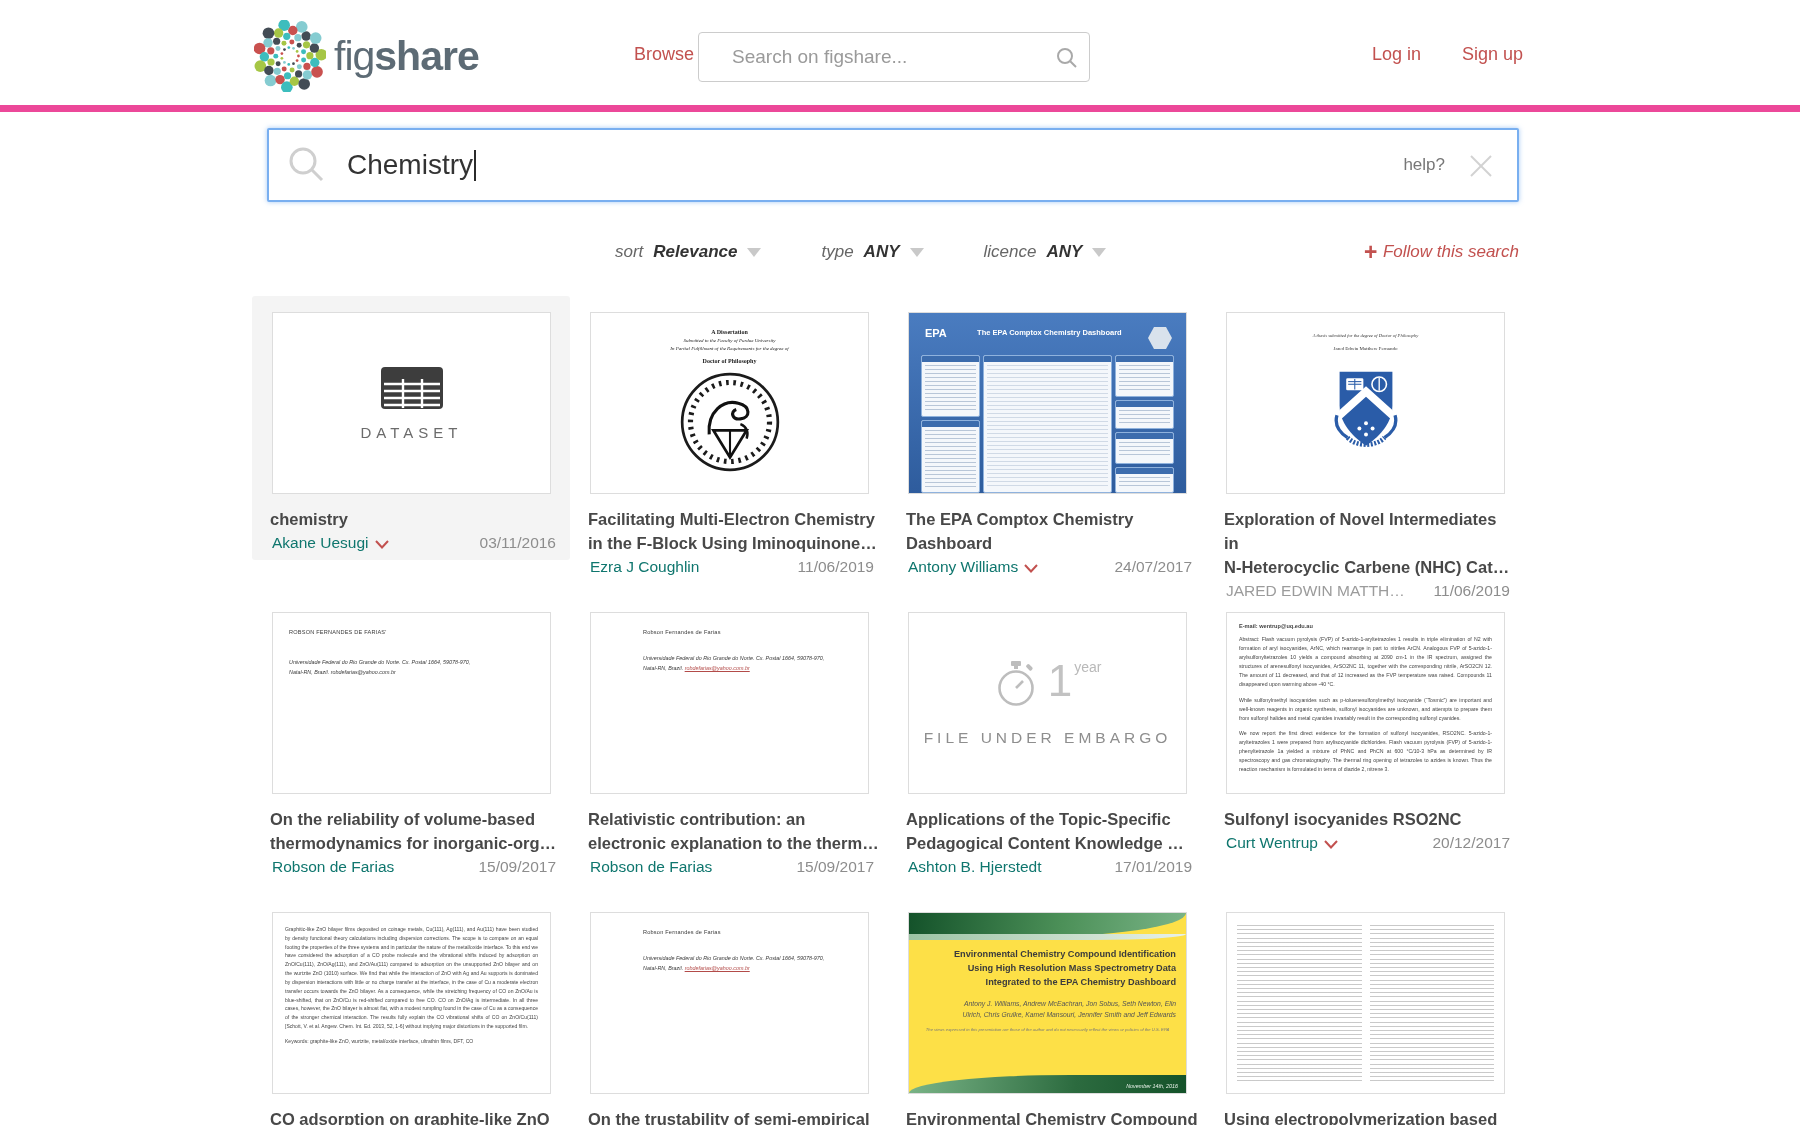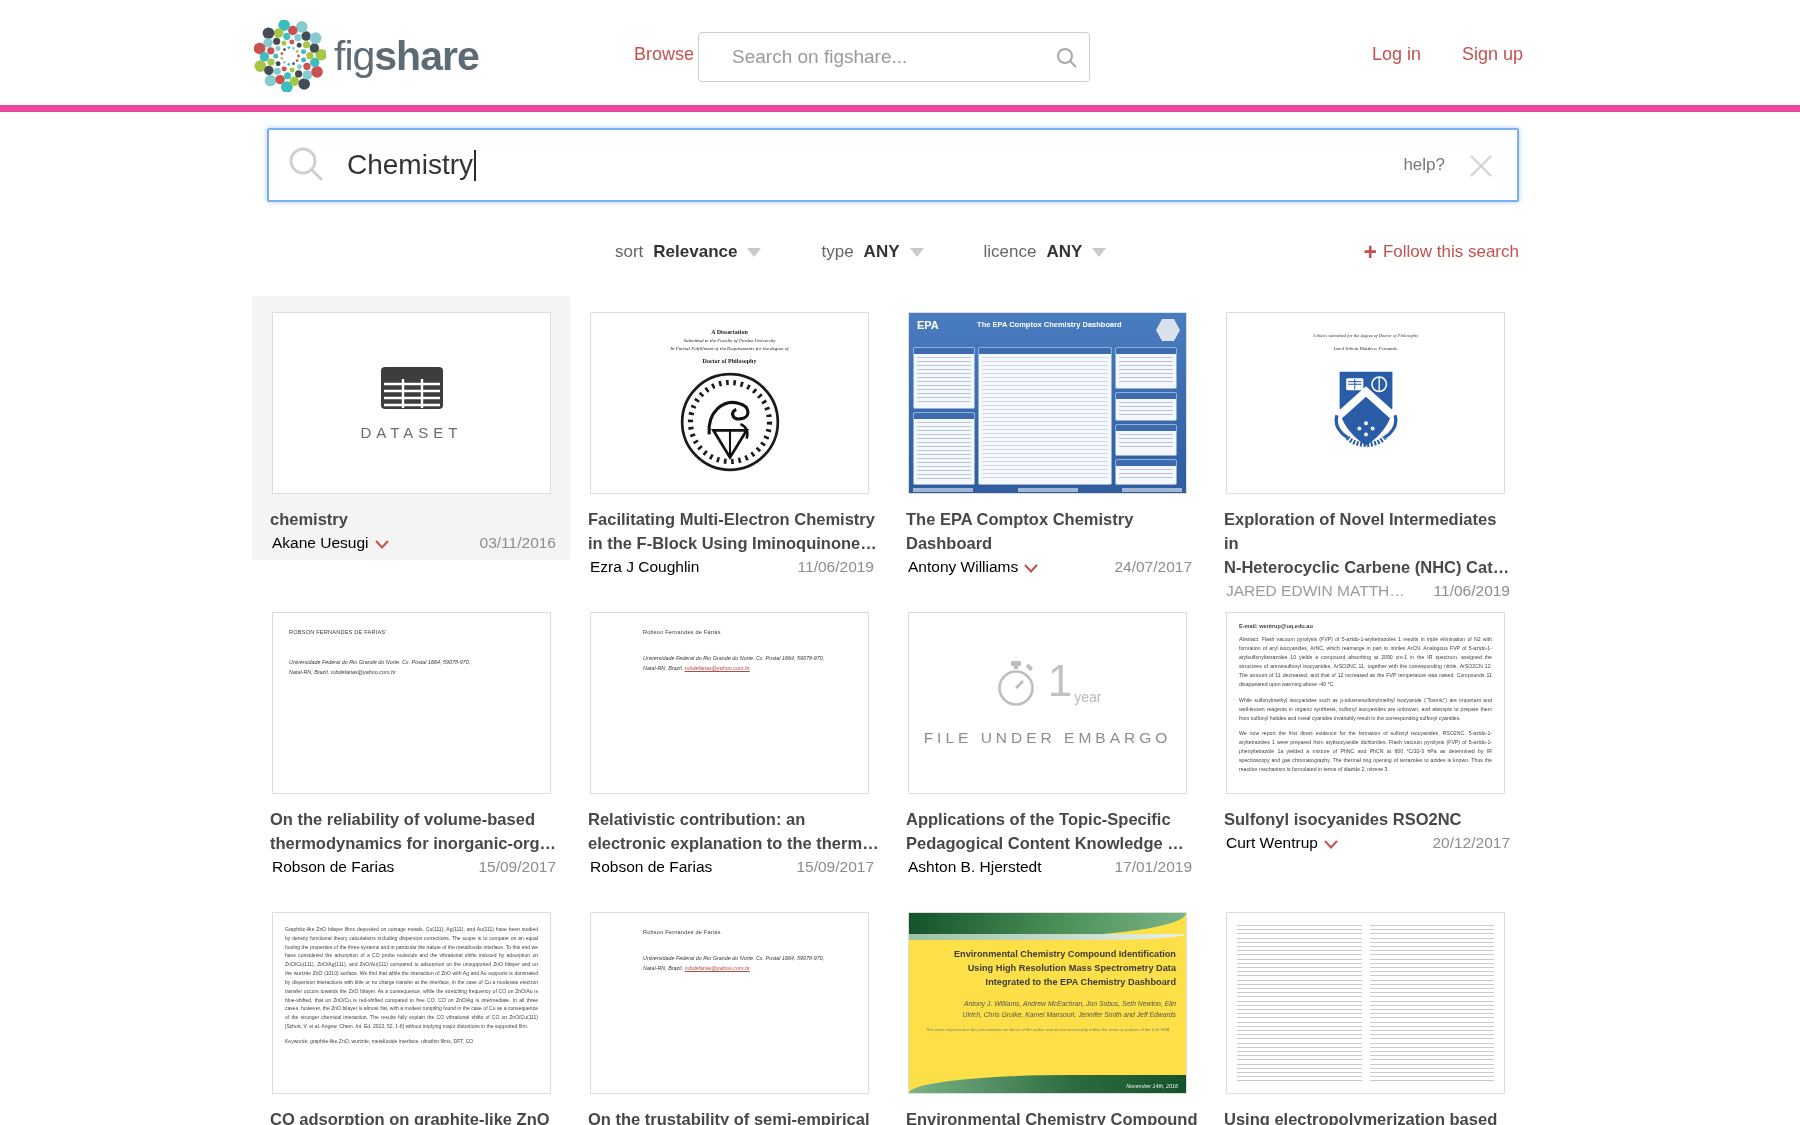--- a/index.html
+++ b/index.html
@@ -30,54 +30,54 @@
   .bigsearch .bmag { margin:0 20px 0 18px; flex:none; }
   .bquery { font-size:28px; color:#333; }
   .caret { display:inline-block; width:2px; height:31px; background:#2b2b2b; vertical-align:-6px;
     margin-left:1px; animation:blink 1s steps(1) infinite; }
   @keyframes blink { 50% { opacity:0; } }
   .bhelp { position:absolute; right:72px; top:25px; font-size:17px; color:#777; cursor:pointer; }
   .bclose { position:absolute; right:22px; top:22px; cursor:pointer; }
 
   
   .filterrow { position:absolute; left:267px; top:238px; width:1252px; height:28px;
-    display:flex; align-items:center; font-size:17px; color:#666; }
+    display:flex; align-items:center; font-size:17px; color:#666;font-style:italic; }
   .filterrow .grp { display:flex; align-items:center; cursor:pointer; }
   .filterrow .grp:first-child { margin-left:348px; }
   .filterrow .grp + .grp { margin-left:60px; }
   .fval { font-weight:bold; color:#333; margin-left:10px; }
   .tri { width:0; height:0; border-left:7px solid transparent; border-right:7px solid transparent;
     border-top:9px solid #c9c9c9; margin-left:10px; }
   .follow { margin-left:auto; color:#c2514f; cursor:pointer; font-size:17px; display:flex; align-items:center; }
   .follow .plus { font-size:23px; font-weight:bold; margin-right:6px; line-height:1; }
 
   
   .results { position:absolute; left:252px; top:296px; width:1280px; }
   .row { display:flex; height:300px; }
   .card { width:318px; flex:none; padding:16px 18px 0 20px; border-radius:3px; cursor:pointer; }
   .card--hl { background:#f4f4f4; height:264px; }
   .thumb { width:279px; height:182px; border:1px solid #ddd; background:#fff; overflow:hidden; position:relative; }
   .title { width:298px; margin:13px 0 3px -2px; font-size:16.5px; font-weight:bold; color:#484848;
     line-height:24px; white-space:pre-line; }
   .meta { width:284px; display:flex; align-items:center; font-size:15.5px; margin-top:2px; }
-  .author { color:#000000; display:flex; align-items:center; }
+  .author { color:#0f766e; display:flex; align-items:center; }
   .author--gray { color:#9b9b9b; }
   .author svg { margin-left:6px; margin-top:3px; }
   .date { margin-left:auto; color:#8d8d8d; }
 
   
   .t-dataset { display:flex; flex-direction:column; align-items:center; justify-content:center; }
   .ds-label { margin-top:14px; font-size:15px; letter-spacing:5px; color:#6b6b6b; }
 
   .t-purdue { text-align:center; padding-top:16px; font-family:"Liberation Serif","DejaVu Serif",serif; color:#222; }
   .t-purdue .b { font-size:6px; font-weight:bold; }
   .t-purdue .i { font-size:5px; font-style:italic; margin-top:3px; }
   .t-purdue svg { margin-top:6px; }
 
-  .t-epa { background:linear-gradient(#4a7cc0,#2e5c9d); padding:4px; }
+  .t-epa { background:linear-gradient(#4a7cc0,#2e5c9d); padding:12px; }
   .epa-head { display:flex; align-items:flex-start; }
   .epa-logo { color:#fff; font-weight:bold; font-size:11px; padding:2px 4px; }
   .epa-title { flex:1; text-align:center; color:#fff; font-weight:bold; font-size:7.5px; margin-top:3px; }
   .epa-hex { width:24px; height:22px; background:#d9e2ec;
     clip-path:polygon(25% 0,75% 0,100% 50%,75% 100%,25% 100%,0 50%); margin:2px 2px 0 0; }
   .epa-body { display:flex; gap:3px; margin-top:6px; height:138px; }
   .epa-col { display:flex; flex-direction:column; gap:3px; }
   .epa-panel { background:#f4f7fb; border:1px solid #8fb2dd; border-radius:2px; overflow:hidden; }
   .epa-panel .ph { height:6px; background:#3c6cad; }
   .epa-panel .pl { margin:3px; height:calc(100% - 14px);
@@ -92,21 +92,21 @@
 
   .t-farias { padding:16px 14px 0 16px; color:#3a3a3a; }
   .t-farias .nm { font-size:5.6px; letter-spacing:.2px; }
   .t-farias .ad { font-size:5.4px; font-style:italic; margin-top:2px; line-height:1.9; }
   .t-farias.center { padding-left:52px; padding-right:40px; }
   .t-farias .em { color:#b34b49; text-decoration:underline; }
 
   .t-embargo { display:flex; flex-direction:column; align-items:center; justify-content:center; color:#b5b5b5; }
   .emb-top { display:flex; align-items:flex-start; }
   .emb-num { font-size:44px; font-weight:300; line-height:1; margin-left:10px; color:#c2c2c2; }
-  .emb-unit { font-size:14px; color:#b9b9b9; margin-left:2px; margin-top:30px; }
+  .emb-unit { font-size:14px; color:#b9b9b9; margin-left:2px; }
   .emb-label { margin-top:20px; font-size:15.5px; letter-spacing:4px; color:#8e8e8e; }
 
   .t-text { padding:10px 12px 0 12px; color:#444; }
   .t-text .eml { font-size:5.6px; font-weight:bold; }
   .t-text p { font-size:5.2px; line-height:1.75; text-align:justify; margin-top:6px; }
   .t-text .bold-lead { font-weight:bold; }
 
   .t-slide { background:#fde047; }
   .slide-band-top { height:24px; background:linear-gradient(95deg,#14522a,#4c9058 55%,#7ab487);
     border-bottom-right-radius:100% 170%; }

